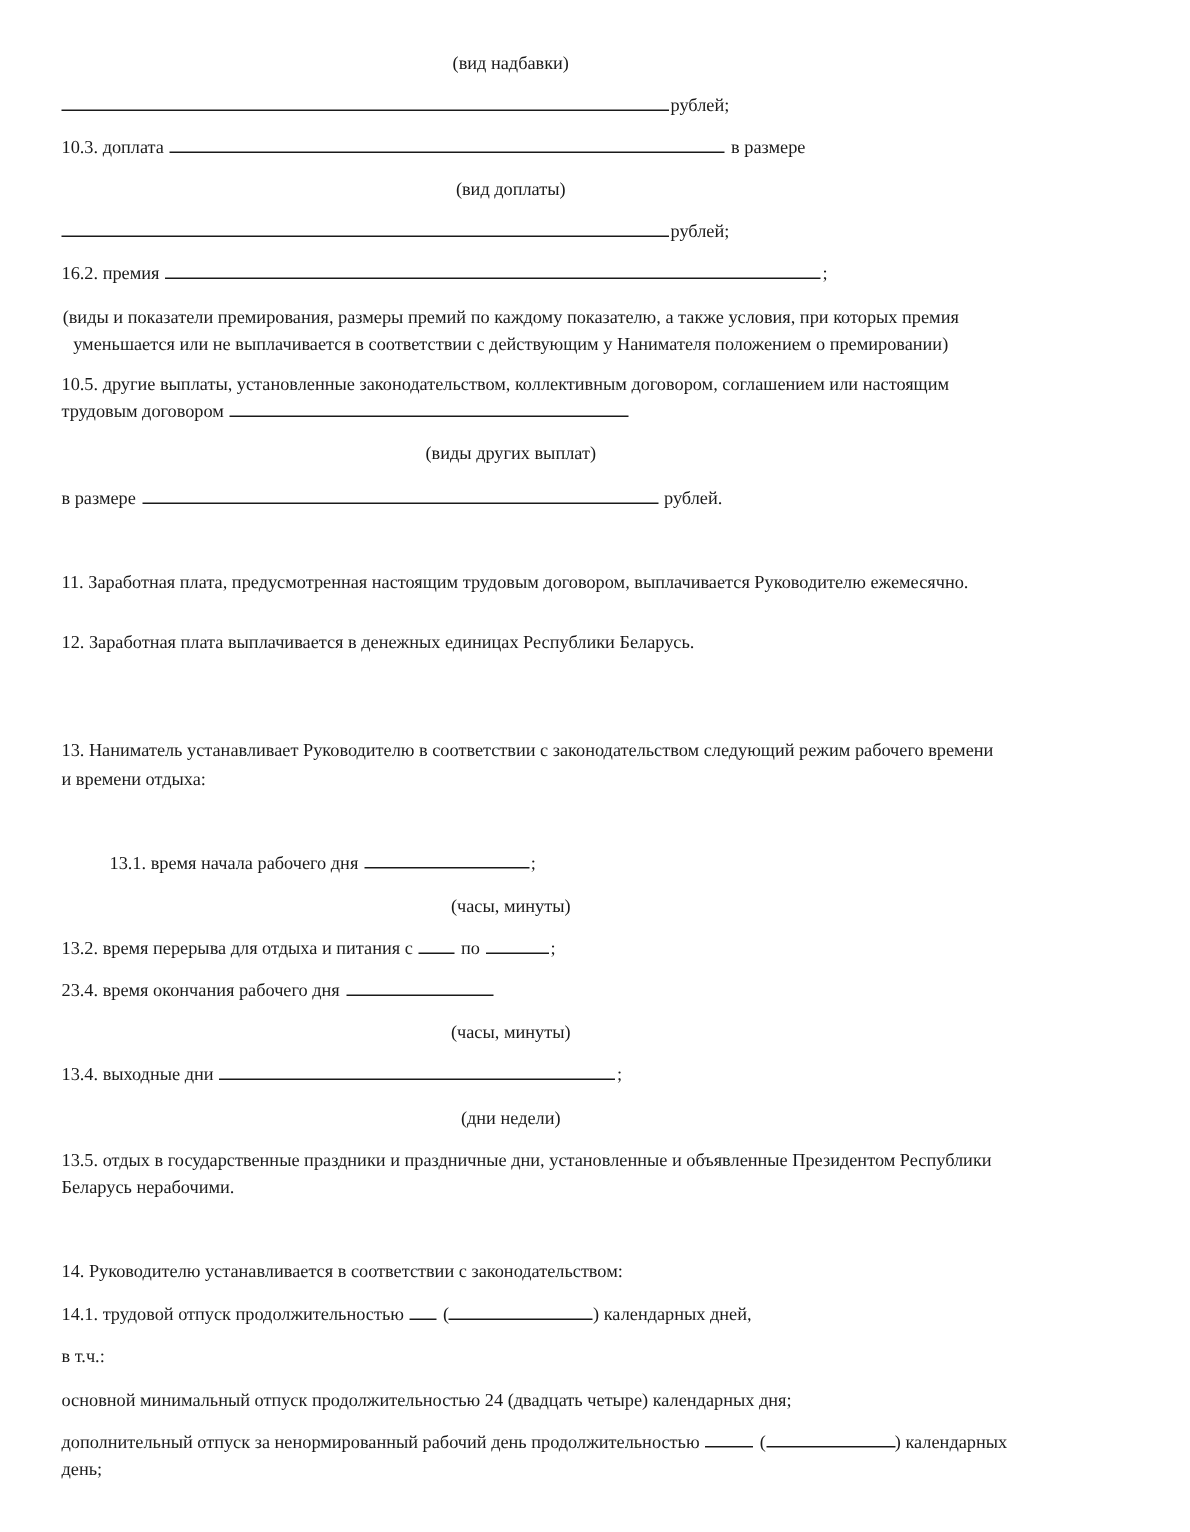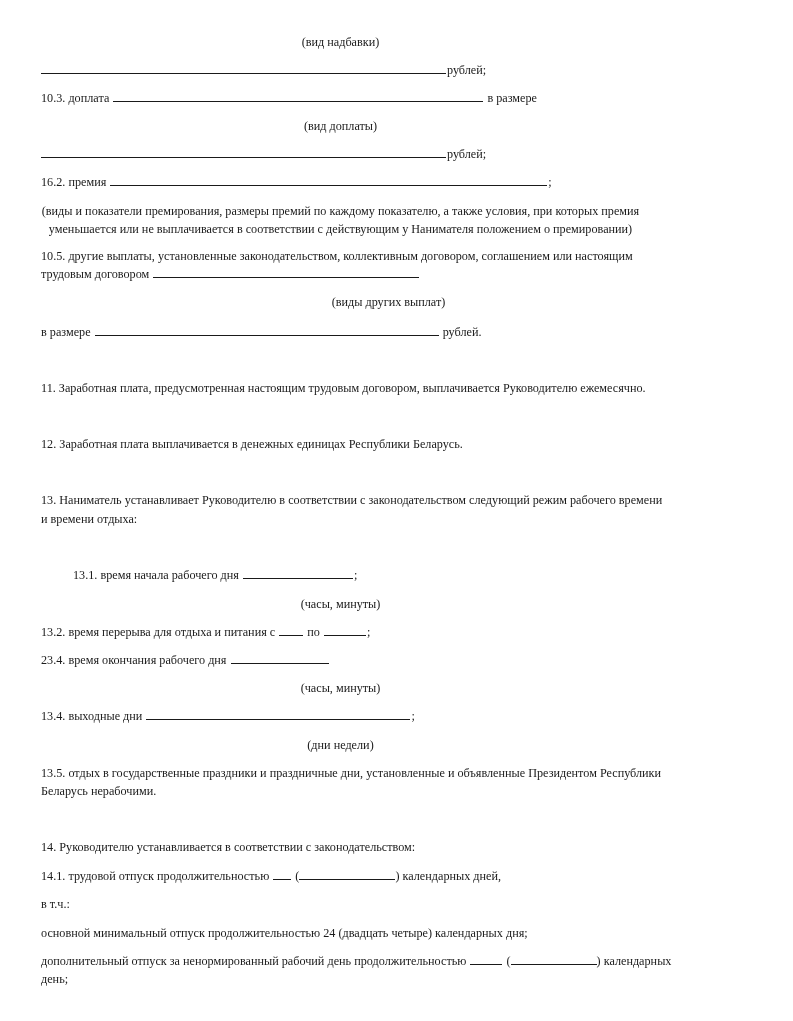--- a/index.html
+++ b/index.html
@@ -42,31 +42,31 @@
 
   <div class="c" style="top:203px;">(виды и показатели премирования, размеры премий по каждому показателю, а также условия, при которых премия</div>
   <div class="c" style="top:221px;">уменьшается или не выплачивается в соответствии с действующим у Нанимателя положением о премировании)</div>
 
   <div class="ln" style="top:248px;">10.5. другие выплаты, установленные законодательством, коллективным договором, соглашением или настоящим</div>
   <div class="ln" style="top:266px;">
     <span>трудовым договором</span>
     <span class="blank" style="width:266px;"></span>
   </div>
 
-  <div class="c" style="top:294px;padding-left:48px;">(виды других выплат)</div>
+  <div class="c" style="top:294px;">(виды других выплат)</div>
 
   <div class="ln" style="top:324px;">
     <span>в размере</span>
     <span class="blank" style="width:344px;"></span>
     <span>рублей.</span>
   </div>
 
   <div class="ln" style="top:380px;">11. Заработная плата, предусмотренная настоящим трудовым договором, выплачивается Руководителю ежемесячно.</div>
 
-  <div class="ln" style="top:436px;text-align:center;">12. Заработная плата выплачивается в денежных единицах Республики Беларусь.</div>
+  <div class="ln" style="top:420px;text-align:center;">12. Заработная плата выплачивается в денежных единицах Республики Беларусь.</div>
 
   <div class="ln" style="top:492px;">13. Наниматель устанавливает Руководителю в соответствии с законодательством следующий режим рабочего времени</div>
   <div class="ln" style="top:511px;">и времени отдыха:</div>
 
   <div class="ln" style="top:567px;margin-left:32px;">
     <span>13.1. время начала рабочего дня</span>
     <span class="blank" style="width:110px;"></span><span>;</span>
   </div>
 
   <div class="c" style="top:596px;">(часы, минуты)</div>

